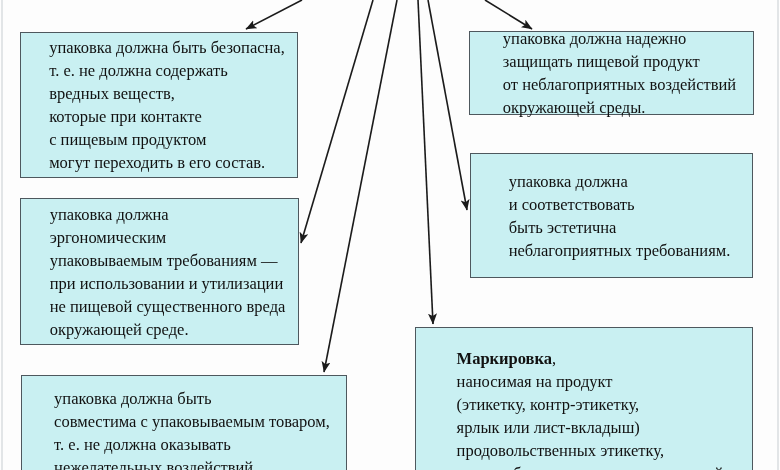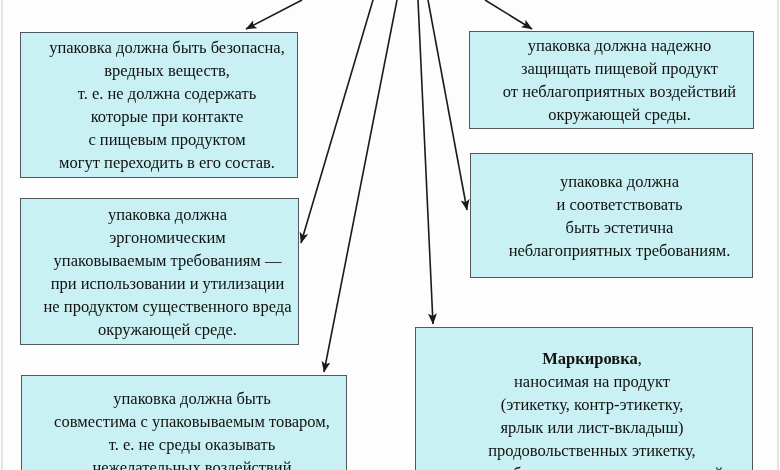--- a/index.html
+++ b/index.html
@@ -29,34 +29,33 @@
   }
   .req-box {
     position: absolute;
     box-sizing: border-box;
     background: var(--box-fill, #c9f0f2);
     border: 1.6px solid var(--box-border, #4e585e);
     display: flex;
     flex-direction: column;
     justify-content: center;
     align-items: center;
-    text-align: center;
     font-size: 16.5px;
     line-height: 23px;
     color: var(--text-color, #111111);
     padding-left: 16px;
   }
   .req-box .line {
     white-space: nowrap;
   }
   #box-safety        { left: 20px;  top: 32px;  width: 278px; height: 146px; }
   #box-ecology       { left: 20px;  top: 198px; width: 279px; height: 147px; }
   #box-compatibility { left: 21px;  top: 375px; width: 326px; height: 120px;
                        justify-content: flex-start; padding-top: 11px; }
-  #box-protection    { left: 469px; top: 31px;  width: 285px; height: 98px; }
+  #box-protection    { left: 469px; top: 31px;  width: 285px; height: 84px; }
   #box-aesthetics    { left: 470px; top: 153px; width: 283px; height: 125px; }
   #box-marking       { left: 415px; top: 327px; width: 338px; height: 168px;
                        justify-content: flex-start; padding-top: 19px; }
   .page-edge {
     position: absolute;
     top: 0;
     width: 1.5px;
     height: 470px;
     background: #dde1e3;
     opacity: 0.85;
@@ -81,44 +80,44 @@
         <line x1="397" y1="0" x2="324" y2="372" stroke="#1b1b1b" stroke-width="1.6" marker-end="url(#arrowhead)"></line>
         <line x1="418" y1="0" x2="433" y2="324" stroke="#1b1b1b" stroke-width="1.6" marker-end="url(#arrowhead)"></line>
         <line x1="428" y1="0" x2="467" y2="210" stroke="#1b1b1b" stroke-width="1.6" marker-end="url(#arrowhead)"></line>
         <line x1="485" y1="0" x2="532" y2="29" stroke="#1b1b1b" stroke-width="1.6" marker-end="url(#arrowhead)"></line>
       </g>
   </svg>
 
   <div class="req-box" id="box-safety">
     <div class="lines">
         <div class="line">упаковка должна быть безопасна,</div>
+        <div class="line">т. е. не должна содержать</div>
         <div class="line">вредных веществ,</div>
-        <div class="line">т. е. не должна содержать</div>
         <div class="line">которые при контакте</div>
         <div class="line">с пищевым продуктом</div>
         <div class="line">могут переходить в его состав.</div>
       </div>
   </div>
 
   <div class="req-box" id="box-ecology">
     <div class="lines">
         <div class="line">упаковка должна</div>
         <div class="line">эргономическим</div>
         <div class="line">упаковываемым требованиям —</div>
         <div class="line">при использовании и утилизации</div>
-        <div class="line">не продуктом существенного вреда</div>
+        <div class="line">не пищевой существенного вреда</div>
         <div class="line">окружающей среде.</div>
       </div>
   </div>
 
   <div class="req-box" id="box-compatibility">
     <div class="lines">
         <div class="line">упаковка должна быть</div>
         <div class="line">совместима с упаковываемым товаром,</div>
-        <div class="line">т. е. не среды оказывать</div>
+        <div class="line">т. е. не должна оказывать</div>
         <div class="line">нежелательных воздействий</div>
       </div>
   </div>
 
   <div class="req-box" id="box-protection">
     <div class="lines">
         <div class="line">упаковка должна надежно</div>
         <div class="line">защищать пищевой продукт</div>
         <div class="line">от неблагоприятных воздействий</div>
         <div class="line">окружающей среды.</div>

